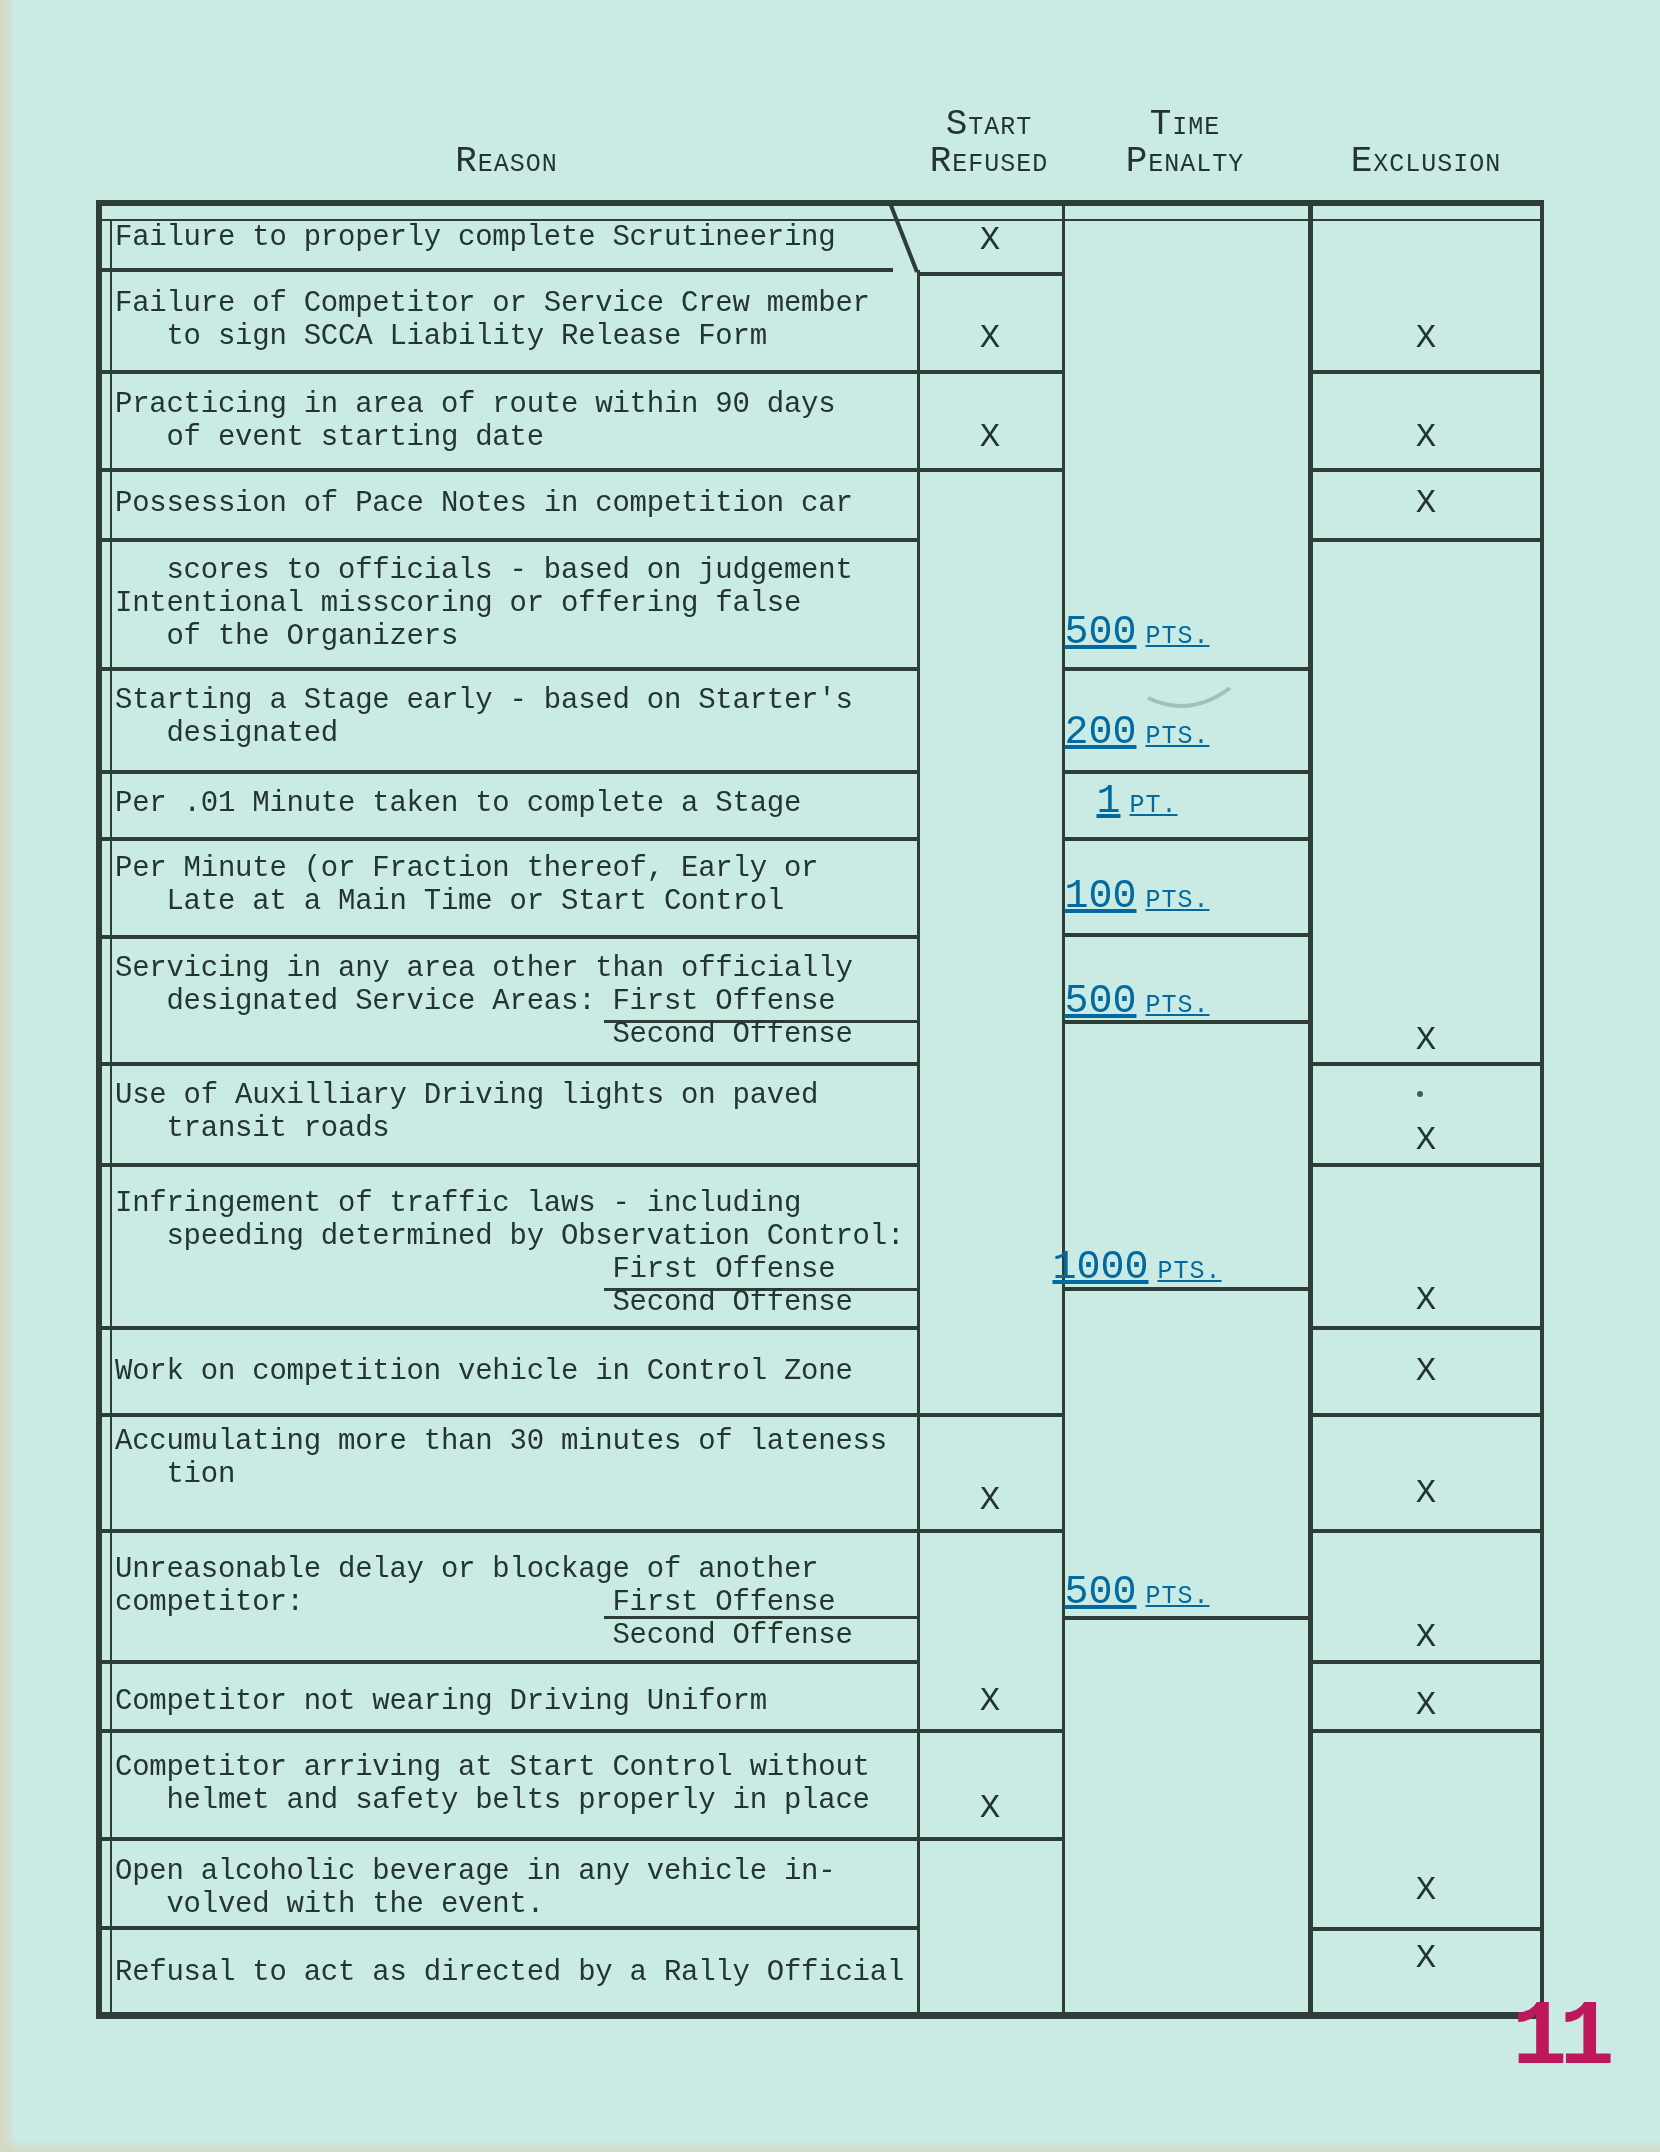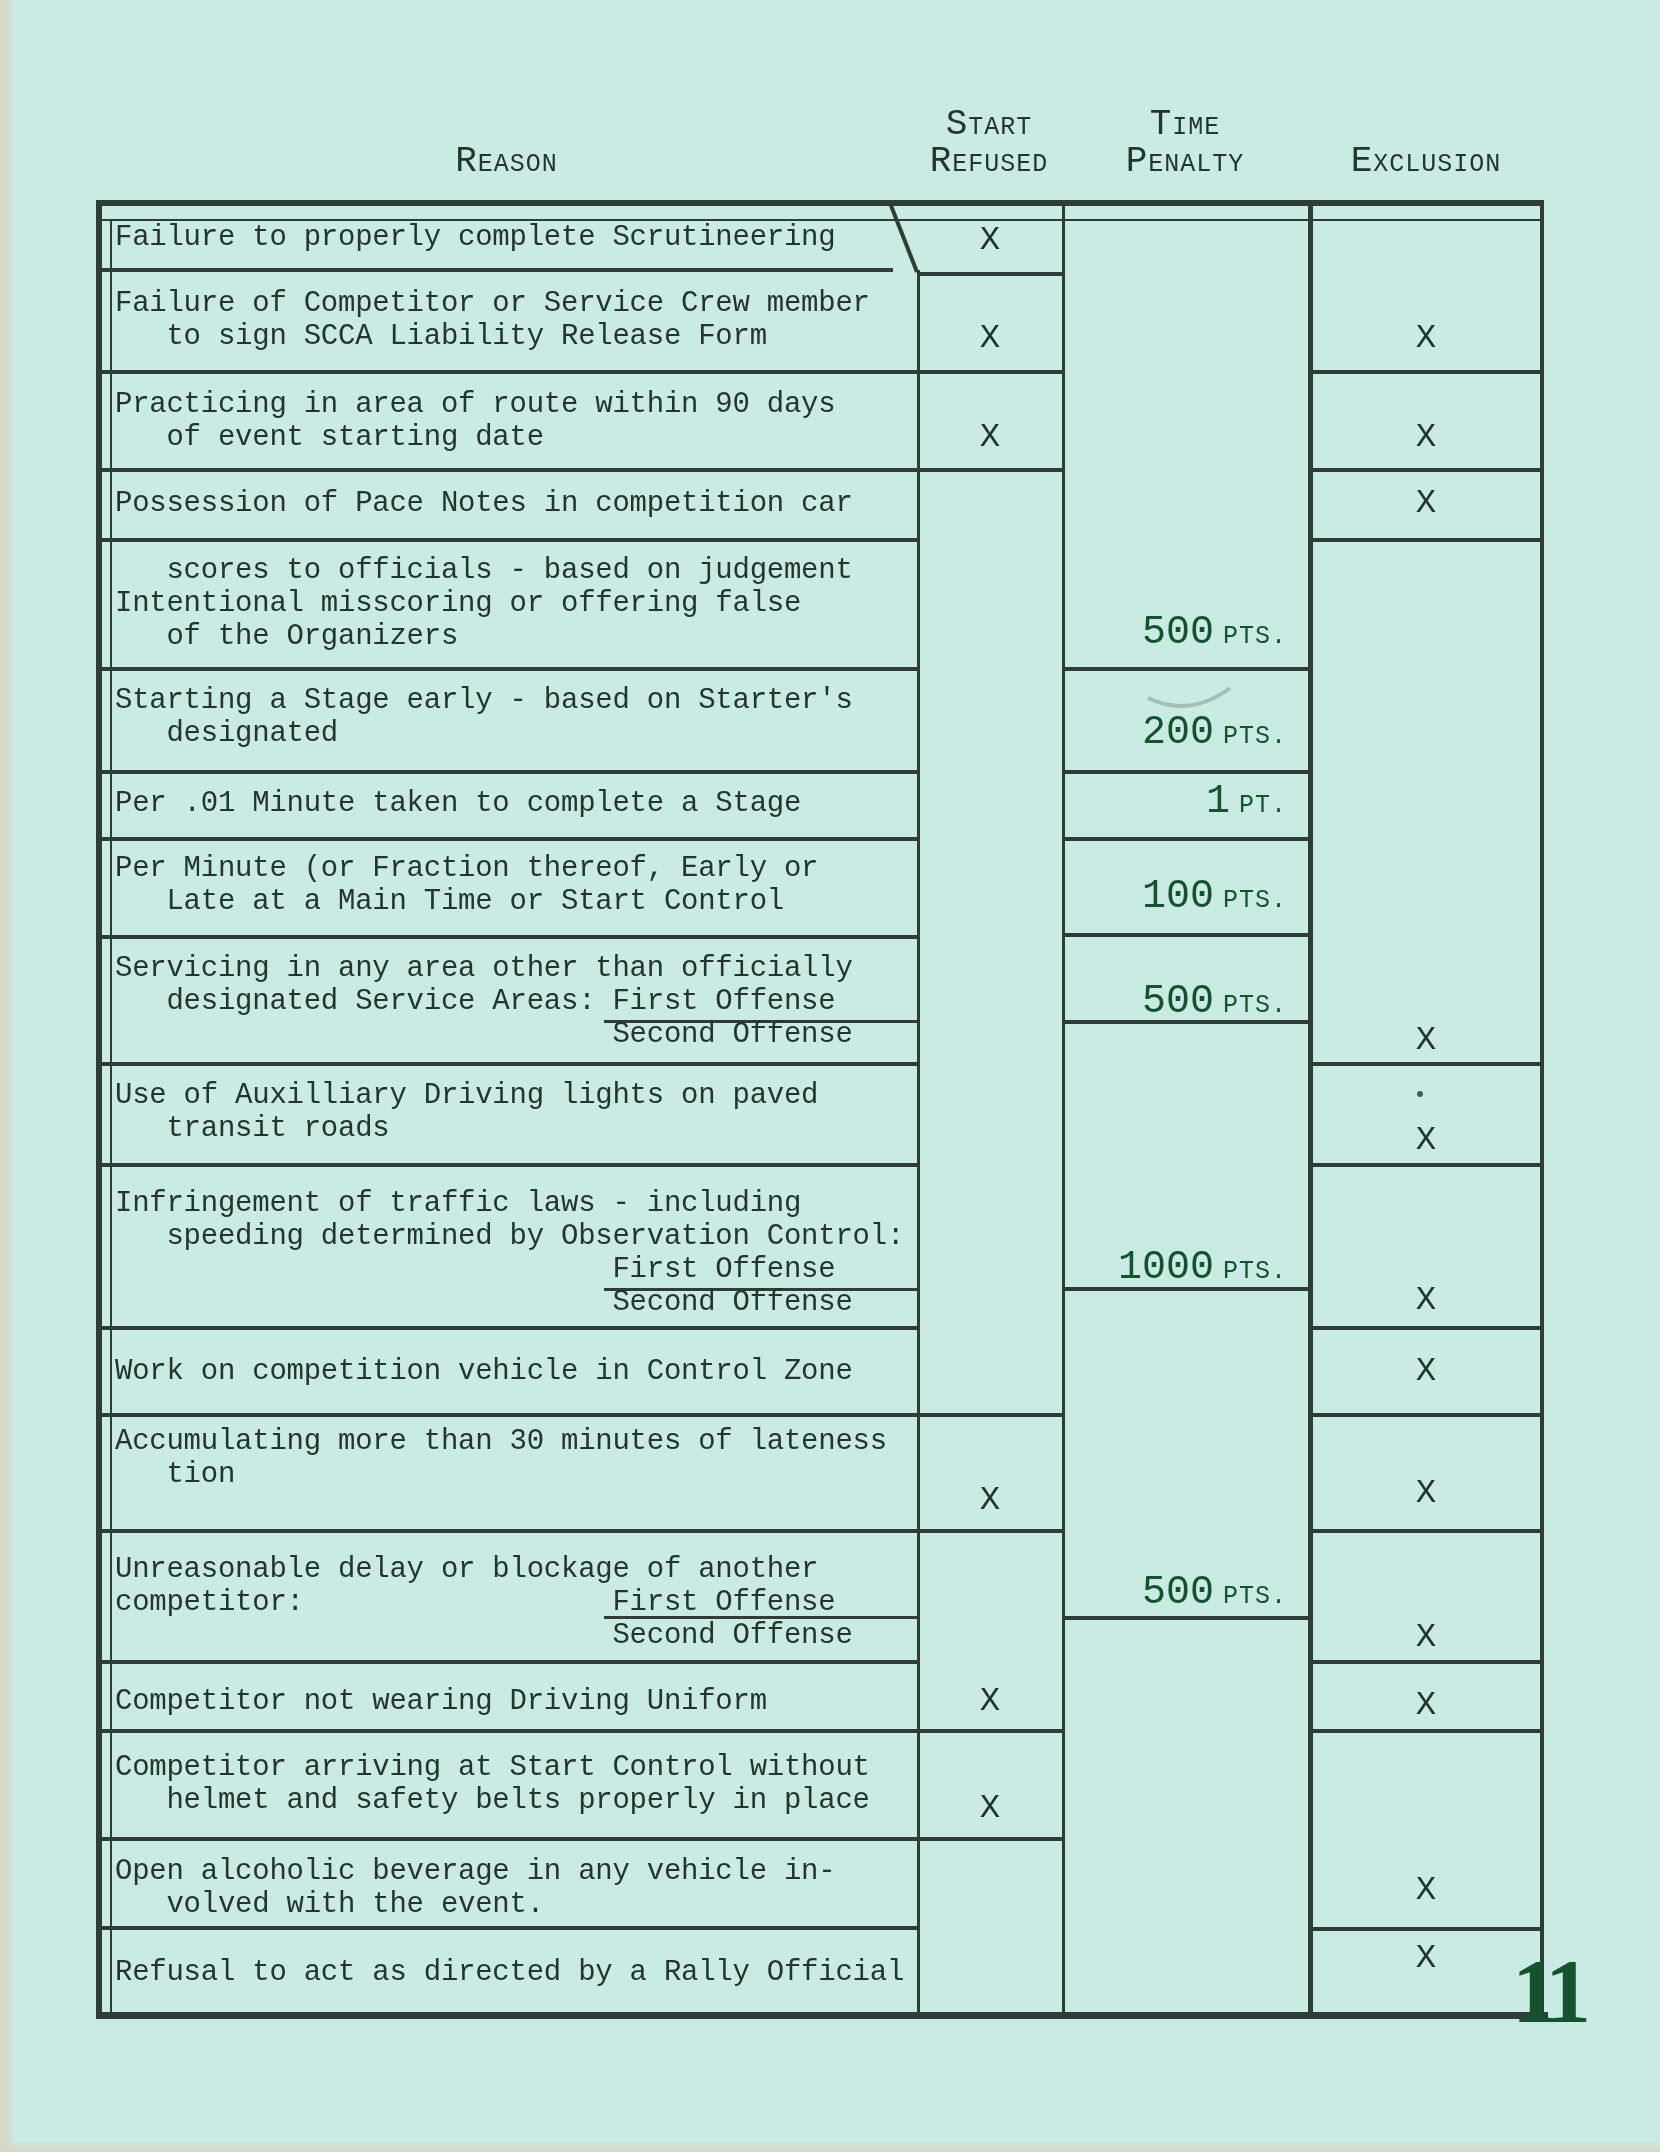--- a/index.html
+++ b/index.html
@@ -31,29 +31,29 @@
   .hline,.vline{position:absolute;background:#2e3e37;}
   
   .reason-block{position:absolute;left:115px;}
   .reason-line{white-space:pre;font-size:29px;line-height:33px;letter-spacing:-0.25px;}
   
   .xmark{
     position:absolute;width:30px;text-align:center;
     font-size:34px;line-height:44px;color:#243530;
   }
   .tpval{
-    position:absolute;display:flex;align-items:baseline;justify-content:flex-end;
-    right:373px;width:300px;color:#14532d;
+    position:absolute;display:flex;align-items:baseline;justify-content:center;
+    right:373px;width:300px;color:#0369a1;text-decoration:underline;
   }
   .tp-num{font-size:40px;line-height:46px;}
   .tp-unit{font-size:25px;margin-left:9px;letter-spacing:1px;}
   #page-number{
-    position:absolute;left:1512px;top:1938px;width:120px;
-    font-family:Liberation Serif, serif;font-weight:bold;
-    font-size:92px;letter-spacing:-8px;color:#14532d;
+    position:absolute;left:1512px;top:1986px;width:120px;
+    font-family:Liberation Mono, monospace;font-weight:bold;
+    font-size:92px;letter-spacing:-8px;color:#be185d;
   }
   #overlay{position:absolute;left:0;top:0;pointer-events:none;}
 </style>
 </head>
 <body>
 
 <div id="page">
   <div id="edge-left"></div>
   <div id="edge-bottom"></div>
 

